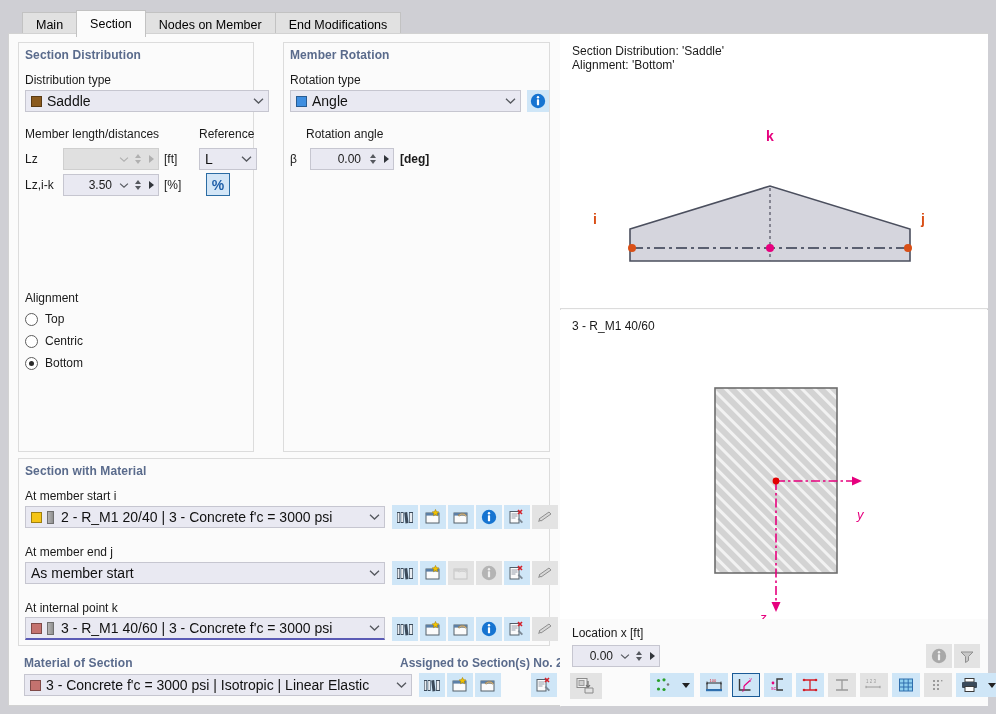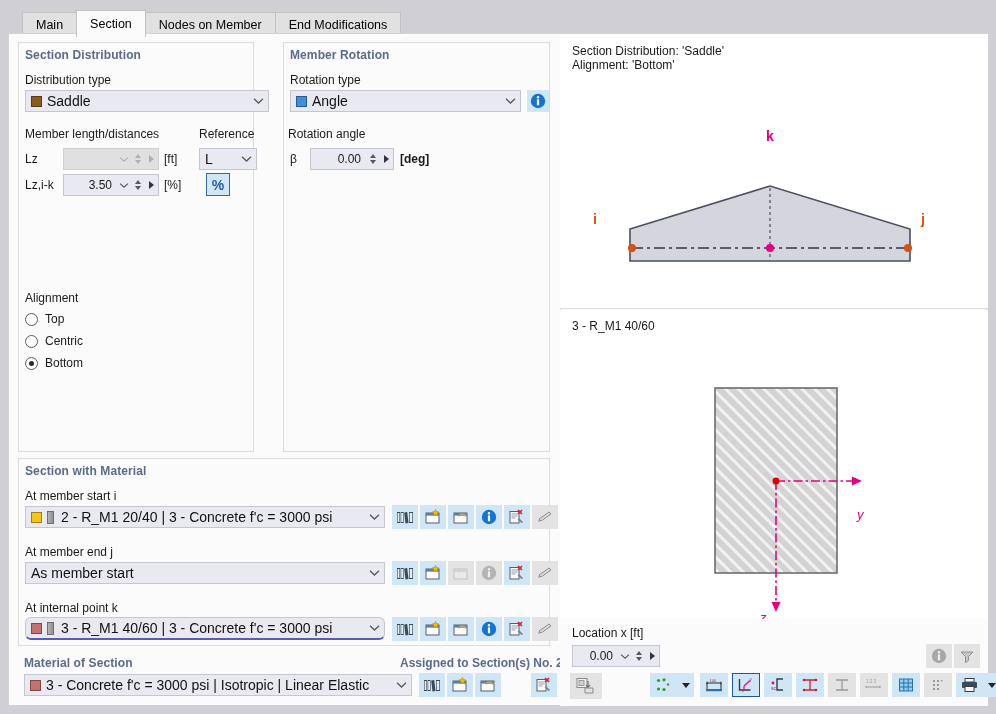--- a/index.html
+++ b/index.html
@@ -64,21 +64,21 @@
   
   .combo {
     position: absolute; height: 22px;
     background: #e9e9f2;
     border: 1px solid #c6c6d0;
     display: flex; align-items: center;
     padding: 0 2px 0 5px;
     font-size: 14px; color: #111;
     overflow: hidden;
   }
-  .combo.accent-bottom { border-bottom: 2px solid #5b5bb5; height: 23px; border-radius: 6px; }
+  .combo.accent-bottom { border-bottom: 2px solid #5b5bb5; height: 23px; }
   .combo .cb-text { flex: 1; white-space: nowrap; overflow: hidden; }
   .combo .chev {
     width: 16px; height: 100%; flex: 0 0 16px;
     display: flex; align-items: center; justify-content: center;
     color: #55585e;
   }
   .chev svg { display: block; }
   .swatch { width: 11px; height: 11px; flex: 0 0 11px; margin-right: 5px; border: 1px solid rgba(0,0,0,.35); }
   .swatch-gray {
     width: 7px; height: 13px; flex: 0 0 7px; margin-right: 7px;
@@ -292,21 +292,21 @@
       </div>
 
       <div class="ibtn" style="left:243px; top:47px; width:22px; height:22px;">
         <svg width="16" height="16" viewBox="0 0 16 16">
           <circle cx="8" cy="8" r="7.2" fill="#1674d1"></circle>
           <circle cx="8" cy="4.2" r="1.2" fill="#fff"></circle>
           <rect x="6.9" y="6.3" width="2.2" height="6" rx="0.6" fill="#fff"></rect>
         </svg>
       </div>
 
-      <div class="lbl" style="left:4px; top:84px;">Rotation angle</div>
+      <div class="lbl" style="left:22px; top:84px;">Rotation angle</div>
 
       <div class="lbl" style="left:6px; top:109px;">β</div>
       <div class="spin" style="left:26px; top:105px; width:84px;">
         <span class="sv">0.00</span>
         <span class="su">
             <span class="tri-u"></span>
             <span class="tri-d"></span>
           </span>
         <span class="sa">
             <span class="tri-r"></span>

